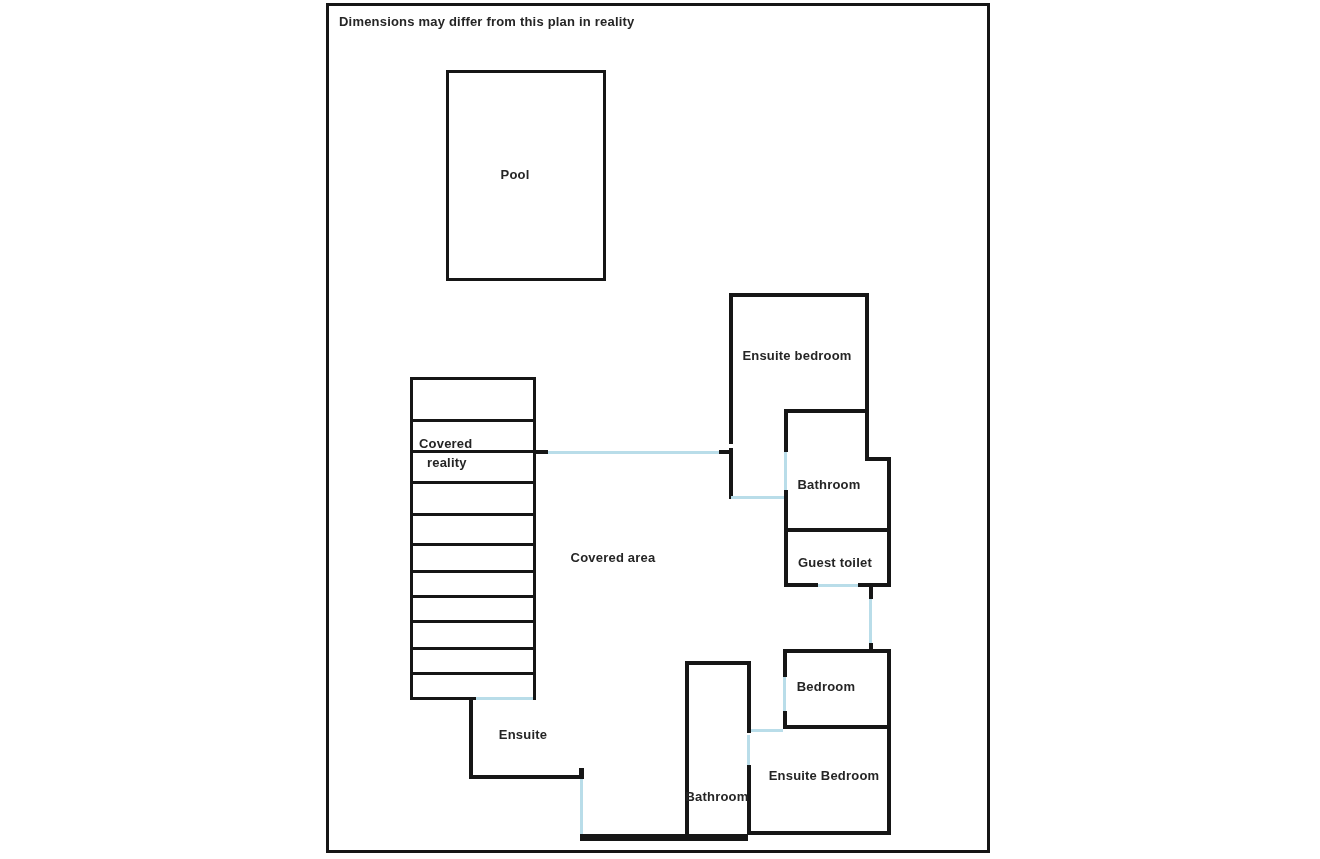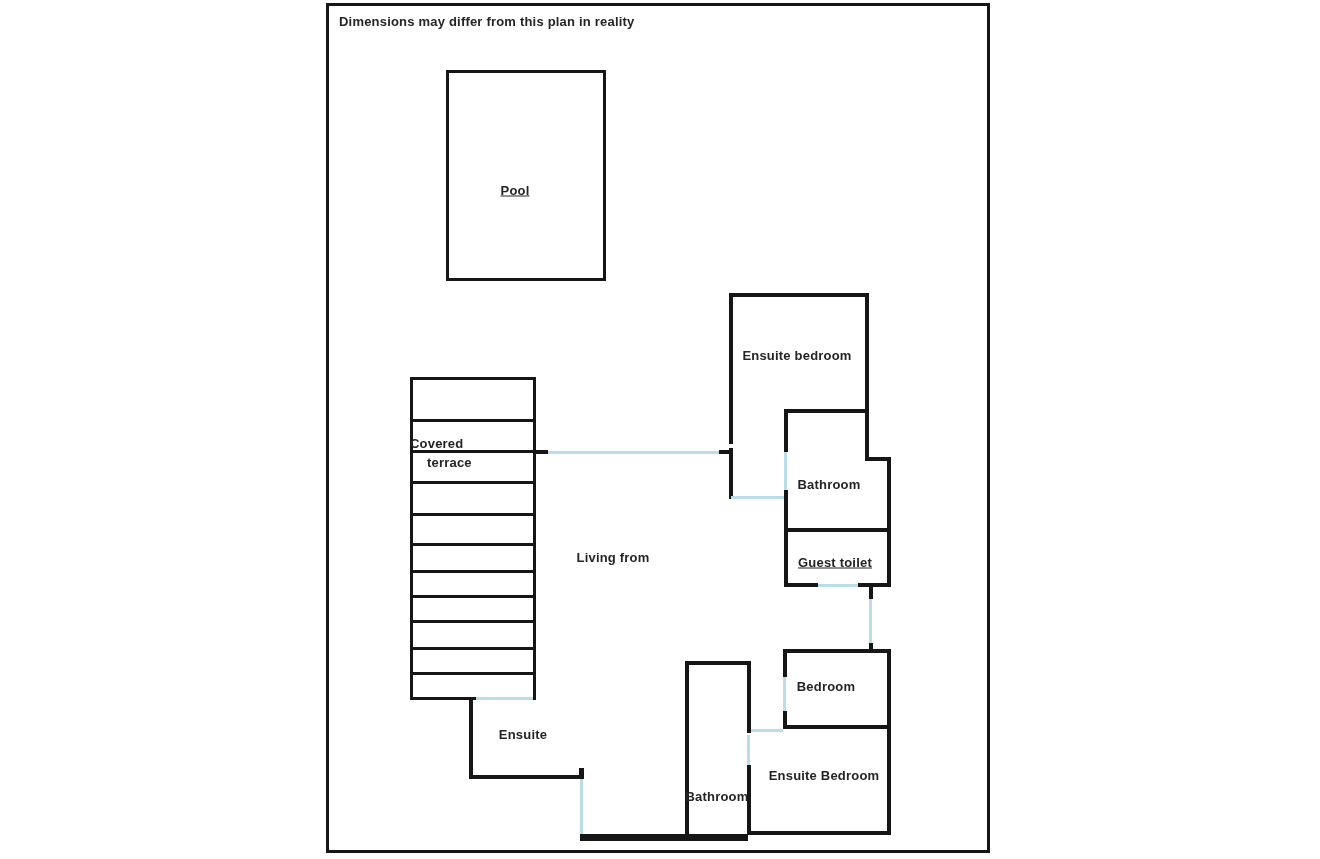--- a/index.html
+++ b/index.html
@@ -24,45 +24,45 @@
 </head>
 <body>
 
 <div class="canvas">
 
   <div class="outline" style="left:326px;top:3px;width:664px;height:850px;"></div>
 
   <div class="note">Dimensions may differ from this plan in reality</div>
 
   <div class="outline" style="left:446px;top:70px;width:160px;height:211px;"></div>
-  <div class="label" style="left:515px;top:190px;text-decoration:underline;">Pool</div>
+  <div class="label" style="left:515px;top:174px;">Pool</div>
 
   <div class="wall" style="left:410px;top:377px;width:126px;height:3px;"></div>
   <div class="wall" style="left:410px;top:377px;width:3px;height:323px;"></div>
   <div class="wall" style="left:533px;top:377px;width:3px;height:323px;"></div>
   <div class="wall" style="left:410px;top:697px;width:66px;height:3px;"></div>
   <div class="open" style="left:476px;top:697px;width:57px;height:3px;"></div>
   <div class="wall" style="left:410px;top:419px;width:126px;height:3px;"></div>
   <div class="wall" style="left:410px;top:450px;width:126px;height:3px;"></div>
   <div class="wall" style="left:410px;top:481px;width:126px;height:3px;"></div>
   <div class="wall" style="left:410px;top:513px;width:126px;height:3px;"></div>
   <div class="wall" style="left:410px;top:543px;width:126px;height:3px;"></div>
   <div class="wall" style="left:410px;top:570px;width:126px;height:3px;"></div>
   <div class="wall" style="left:410px;top:595px;width:126px;height:3px;"></div>
   <div class="wall" style="left:410px;top:620px;width:126px;height:3px;"></div>
   <div class="wall" style="left:410px;top:647px;width:126px;height:3px;"></div>
   <div class="wall" style="left:410px;top:672px;width:126px;height:3px;"></div>
-  <div class="label left" style="left:410px;top:443px;">Covered</div>
-  <div class="label left" style="left:427px;top:462px;">terrace</div>
+  <div class="label left" style="left:419px;top:443px;">Covered</div>
+  <div class="label left" style="left:427px;top:462px;">reality</div>
 
   <div class="wall" style="left:533px;top:450px;width:15px;height:4px;"></div>
   <div class="open" style="left:548px;top:451px;width:171px;height:3px;"></div>
   <div class="wall" style="left:719px;top:450px;width:12px;height:4px;"></div>
 
-  <div class="label" style="left:613px;top:557px;">Living from</div>
+  <div class="label" style="left:613px;top:557px;">Covered area</div>
   <div class="label" style="left:523px;top:734px;">Ensuite</div>
 
   <div class="wall" style="left:469px;top:700px;width:4px;height:79px;"></div>
   <div class="wall" style="left:469px;top:775px;width:115px;height:4px;"></div>
   <div class="wall" style="left:579px;top:768px;width:5px;height:11px;"></div>
   <div class="open" style="left:580px;top:779px;width:3px;height:55px;"></div>
   <div class="wall" style="left:580px;top:834px;width:168px;height:7px;"></div>
 
   <div class="wall" style="left:729px;top:293px;width:140px;height:4px;"></div>
   <div class="wall" style="left:729px;top:293px;width:4px;height:151px;"></div>
@@ -76,21 +76,21 @@
   <div class="wall" style="left:784px;top:409px;width:85px;height:4px;"></div>
   <div class="wall" style="left:784px;top:409px;width:4px;height:43px;"></div>
   <div class="open" style="left:784px;top:452px;width:3px;height:38px;"></div>
   <div class="wall" style="left:784px;top:490px;width:4px;height:97px;"></div>
   <div class="wall" style="left:784px;top:528px;width:107px;height:4px;"></div>
   <div class="label" style="left:829px;top:484px;">Bathroom</div>
 
   <div class="wall" style="left:784px;top:583px;width:34px;height:4px;"></div>
   <div class="open" style="left:818px;top:584px;width:40px;height:3px;"></div>
   <div class="wall" style="left:858px;top:583px;width:33px;height:4px;"></div>
-  <div class="label" style="left:835px;top:562px;text-decoration:underline;">Guest toilet</div>
+  <div class="label" style="left:835px;top:562px;">Guest toilet</div>
 
   <div class="wall" style="left:869px;top:586px;width:4px;height:13px;"></div>
   <div class="open" style="left:869px;top:599px;width:3px;height:46px;"></div>
   <div class="wall" style="left:869px;top:643px;width:4px;height:9px;"></div>
 
   <div class="wall" style="left:783px;top:649px;width:108px;height:4px;"></div>
   <div class="wall" style="left:783px;top:649px;width:4px;height:28px;"></div>
   <div class="open" style="left:783px;top:677px;width:3px;height:34px;"></div>
   <div class="wall" style="left:783px;top:711px;width:4px;height:18px;"></div>
   <div class="wall" style="left:783px;top:725px;width:108px;height:4px;"></div>

